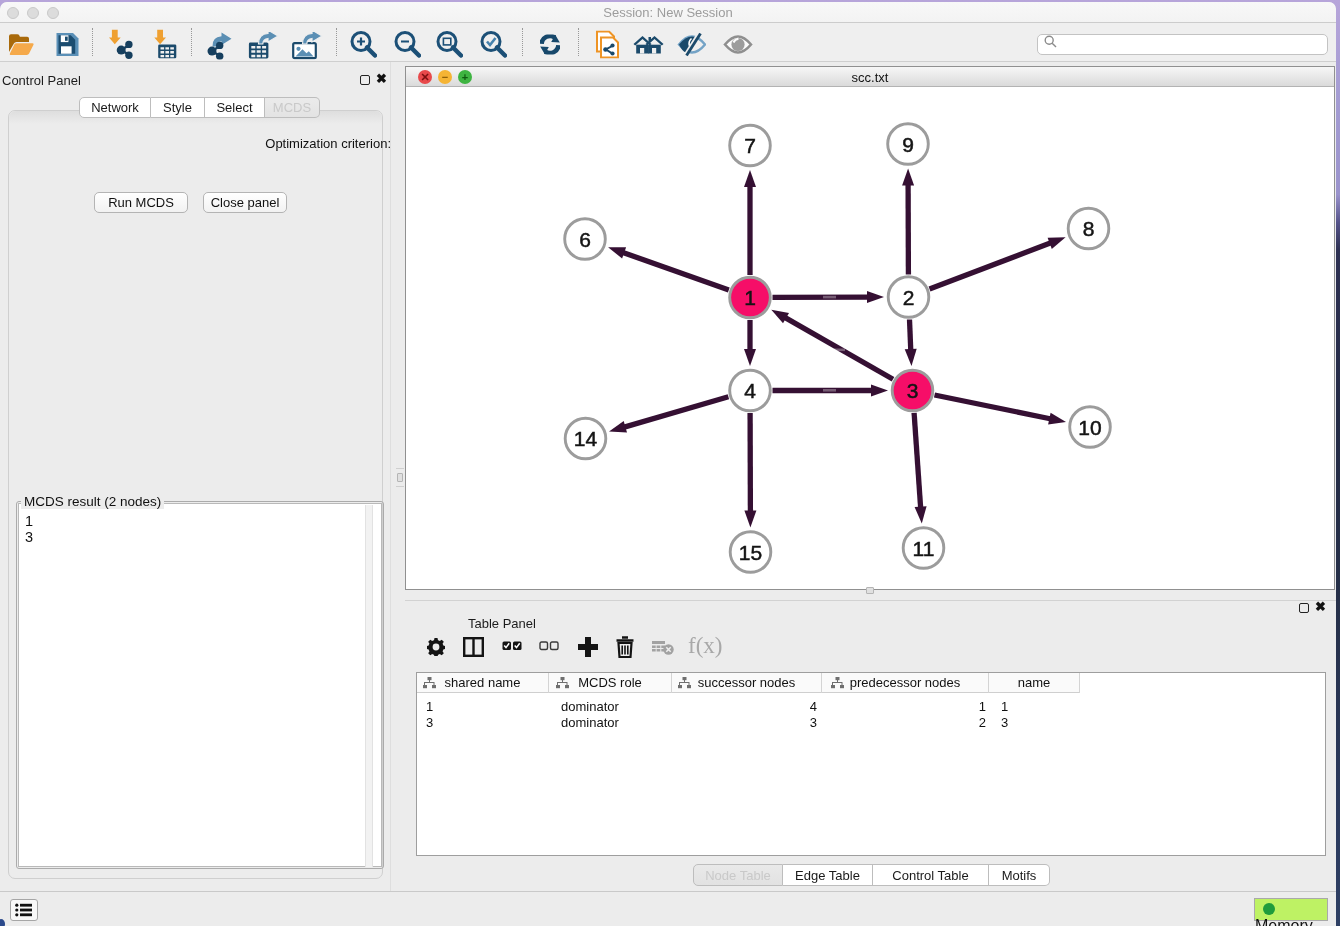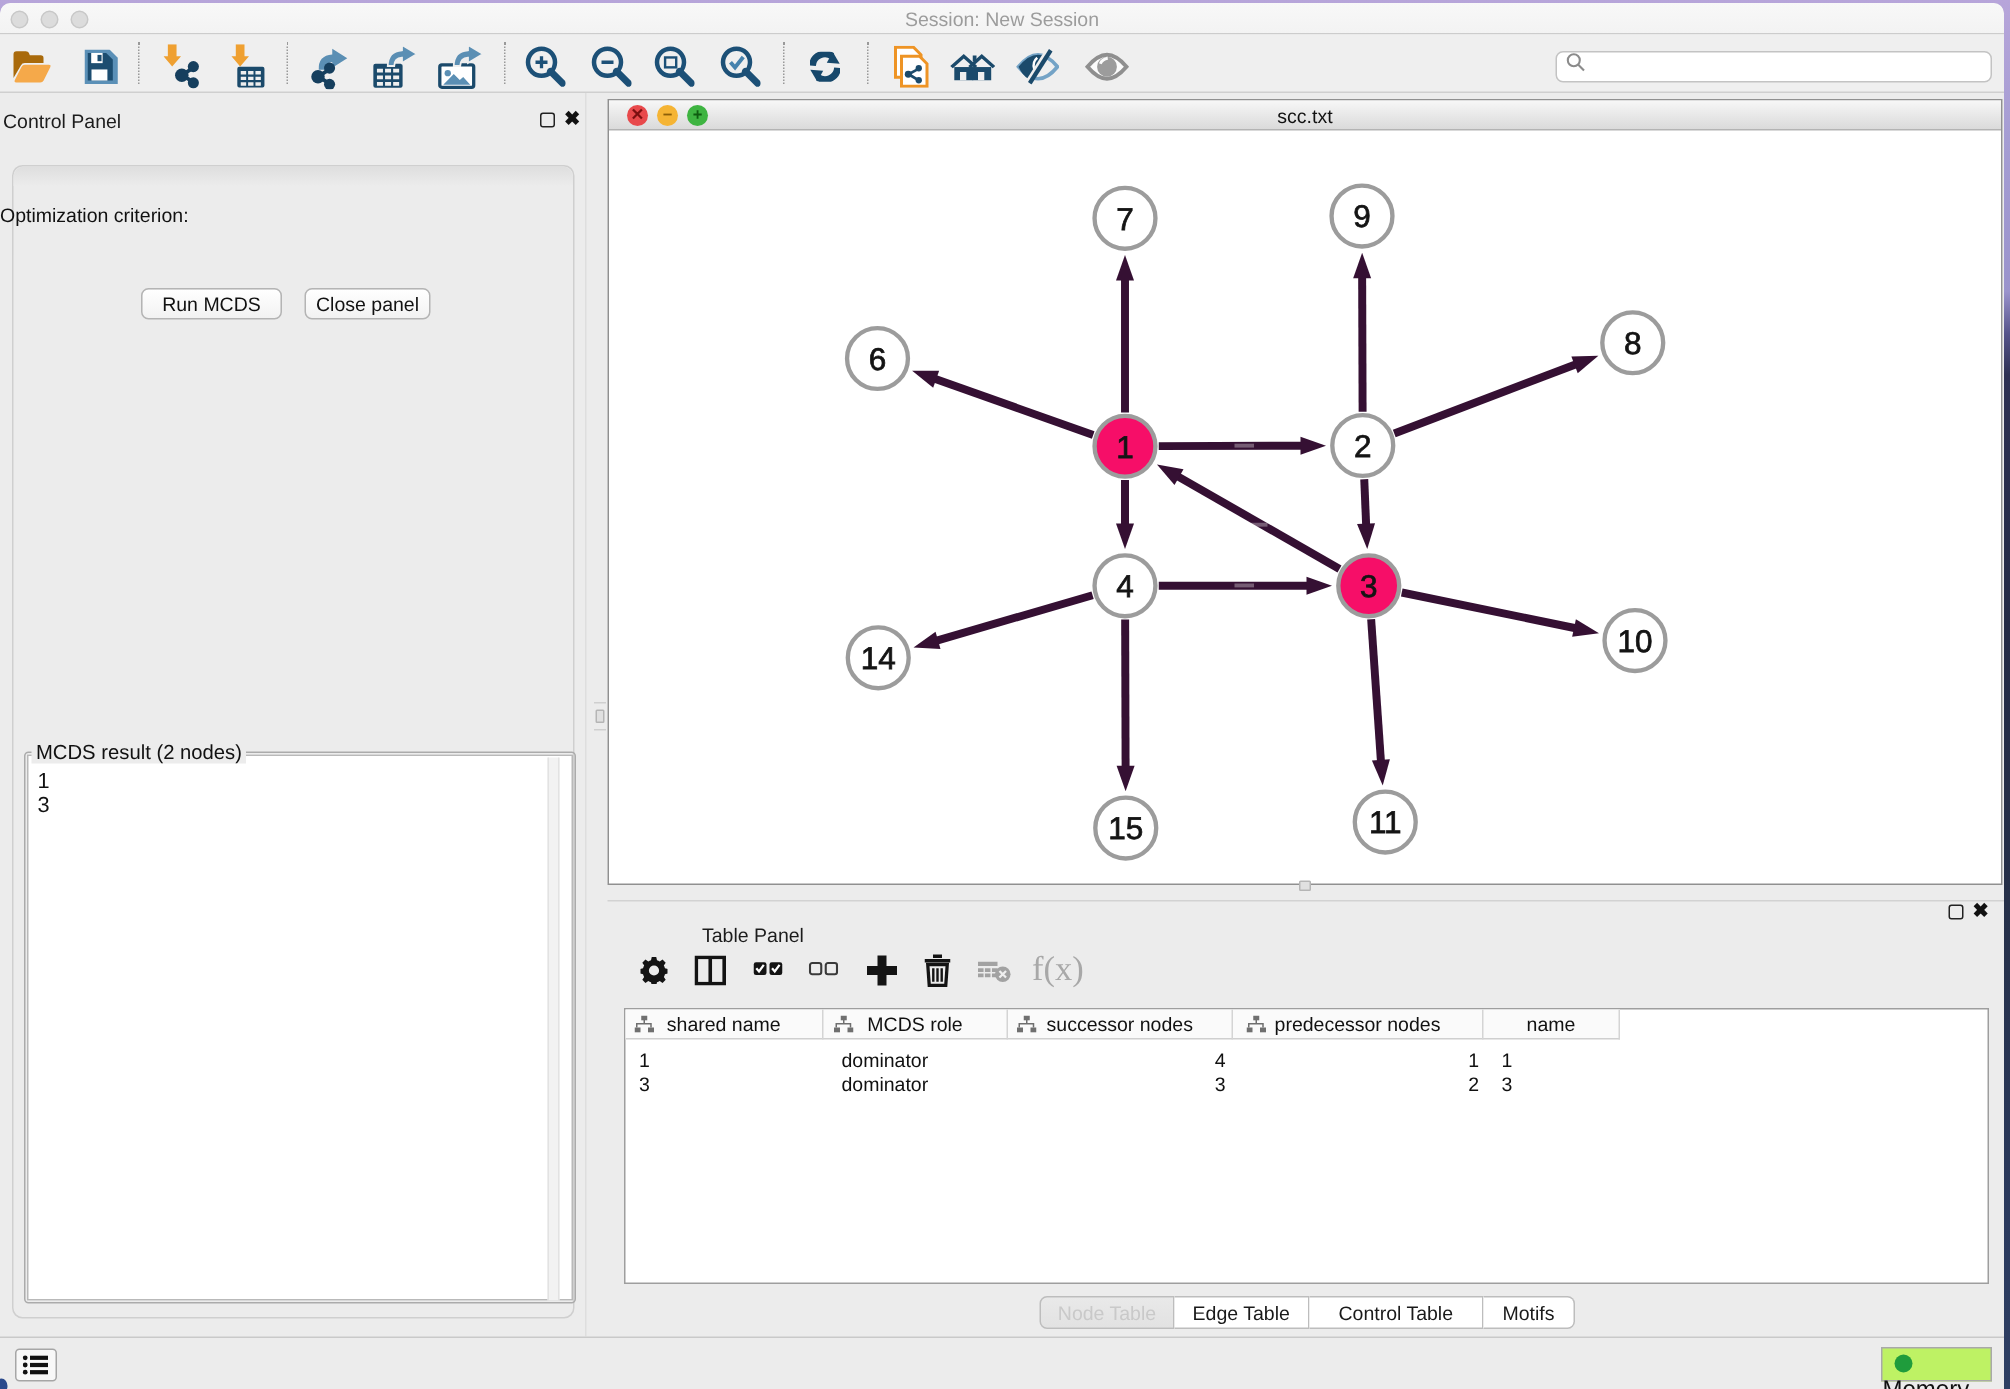--- a/index.html
+++ b/index.html
@@ -19,21 +19,21 @@
 .cpanel { position:absolute; left:0; top:60px; width:391px; height:829px; background:#ececec; border-right:1px solid #dedede; }
 .phead { font-size:13px; color:#1c1c1c; }
 .float-ic { position:absolute; width:10px; height:10px; border:1.5px solid #222; border-radius:2px; }
 .close-ic { position:absolute; font-size:13px; font-weight:bold; color:#111; }
 .tabs { position:absolute; display:flex; font-size:13px; }
 .tab { border:1px solid #bdbdbd; background:#fff; color:#1a1a1a; text-align:center; padding-top:2px; height:21px; border-left:none; }
 .tab.first { border-left:1px solid #bdbdbd; border-radius:5px 0 0 5px; }
 .tab.sel { background:linear-gradient(#ebebeb,#e3e3e3); color:#c9c9c9; border-radius:0 5px 5px 0; }
 .cbox { position:absolute; left:8px; top:108px; width:375px; height:769px; border:1px solid #cfcfcf; border-radius:7px; background:#ececec; }
 .cbox .topband { position:absolute; left:0; top:0; width:100%; height:13px; background:linear-gradient(#dedede,#ececec); border-radius:7px 7px 0 0; }
-.optlabel { position:absolute; left:0; top:134px; width:391px; text-align:left; font-size:13px; color:#111; }
+.optlabel { position:absolute; left:0; top:134px; width:391px; text-align:right; font-size:13px; color:#111; }
 .combo { position:absolute; left:44px; top:156px; width:312px; height:23px; background:#fff; border:1px solid #b7b7b7; border-radius:5px; font-size:13px; color:#111; padding:3px 0 0 10px; }
 .btn { position:absolute; height:21px; background:linear-gradient(#ffffff,#f2f2f2); border:1px solid #b4b4b4; border-radius:5px; font-size:13px; color:#111; text-align:center; padding-top:2px; }
 .groupbox { position:absolute; left:16px; top:499px; width:368px; height:368px; border:1px solid #ababab; border-radius:3px; }
 .grouplabel { position:absolute; z-index:5; left:21px; top:492px; background:#ececec; padding:0 3px; font-size:13.5px; color:#111; }
 .resultlist { position:absolute; left:18px; top:501px; width:364px; height:364px; background:#fff; border:1px solid #b9b9b9; font-size:14.5px; line-height:15.8px; color:#111; }
 
 .netframe { position:absolute; left:405px; top:64px; width:930px; height:524px; border:1px solid #909090; background:#fff; }
 .nettitle { position:absolute; left:0; top:0; width:100%; height:20px; background:linear-gradient(#f7f7f7,#dadada); border-bottom:1px solid #b3b3b3; }
 .nettitle .t { position:absolute; top:3px; width:100%; text-align:center; font-size:13px; color:#111; }
 .lamp { position:absolute; top:2.5px; width:14px; height:14px; border-radius:50%; text-align:center; font-size:11px; font-weight:bold; line-height:14px; }
@@ -198,20 +198,26 @@
       </svg>
     </div>
   </div>
   <div class="cpanel"></div>
   <div class="phead" style="position:absolute; left:2px; top:71px;">Control Panel</div>
   <div class="float-ic" style="left:360px; top:73px;"></div>
   <div class="close-ic" style="left:376px; top:69px;">✖</div>
   <div class="cbox">
       <div class="topband"></div>
     </div>
+  <div class="tabs" style="left:79px; top:95px;">
+    <div class="tab first" style="width:72px;">Network</div>
+    <div class="tab" style="width:54px;">Style</div>
+    <div class="tab" style="width:60px;">Select</div>
+    <div class="tab sel" style="width:55px;">MCDS</div>
+  </div>
   <div class="optlabel">Optimization criterion:</div>
   <div class="btn" style="left:94px; top:190px; width:94px;">Run MCDS</div>
   <div class="btn" style="left:203px; top:190px; width:84px;">Close panel</div>
   <div class="groupbox"></div>
   <div class="grouplabel">MCDS result (2 nodes)</div>
   <div class="resultlist">
     <div style="position:absolute; left:6px; top:10px;">1<br>3</div>
     <div style="position:absolute; right:8px; top:1px; width:8px; height:362px; background:#f2f2f2; border-left:1px solid #e2e2e2; border-right:1px solid #e2e2e2;"></div>
   </div>
 

